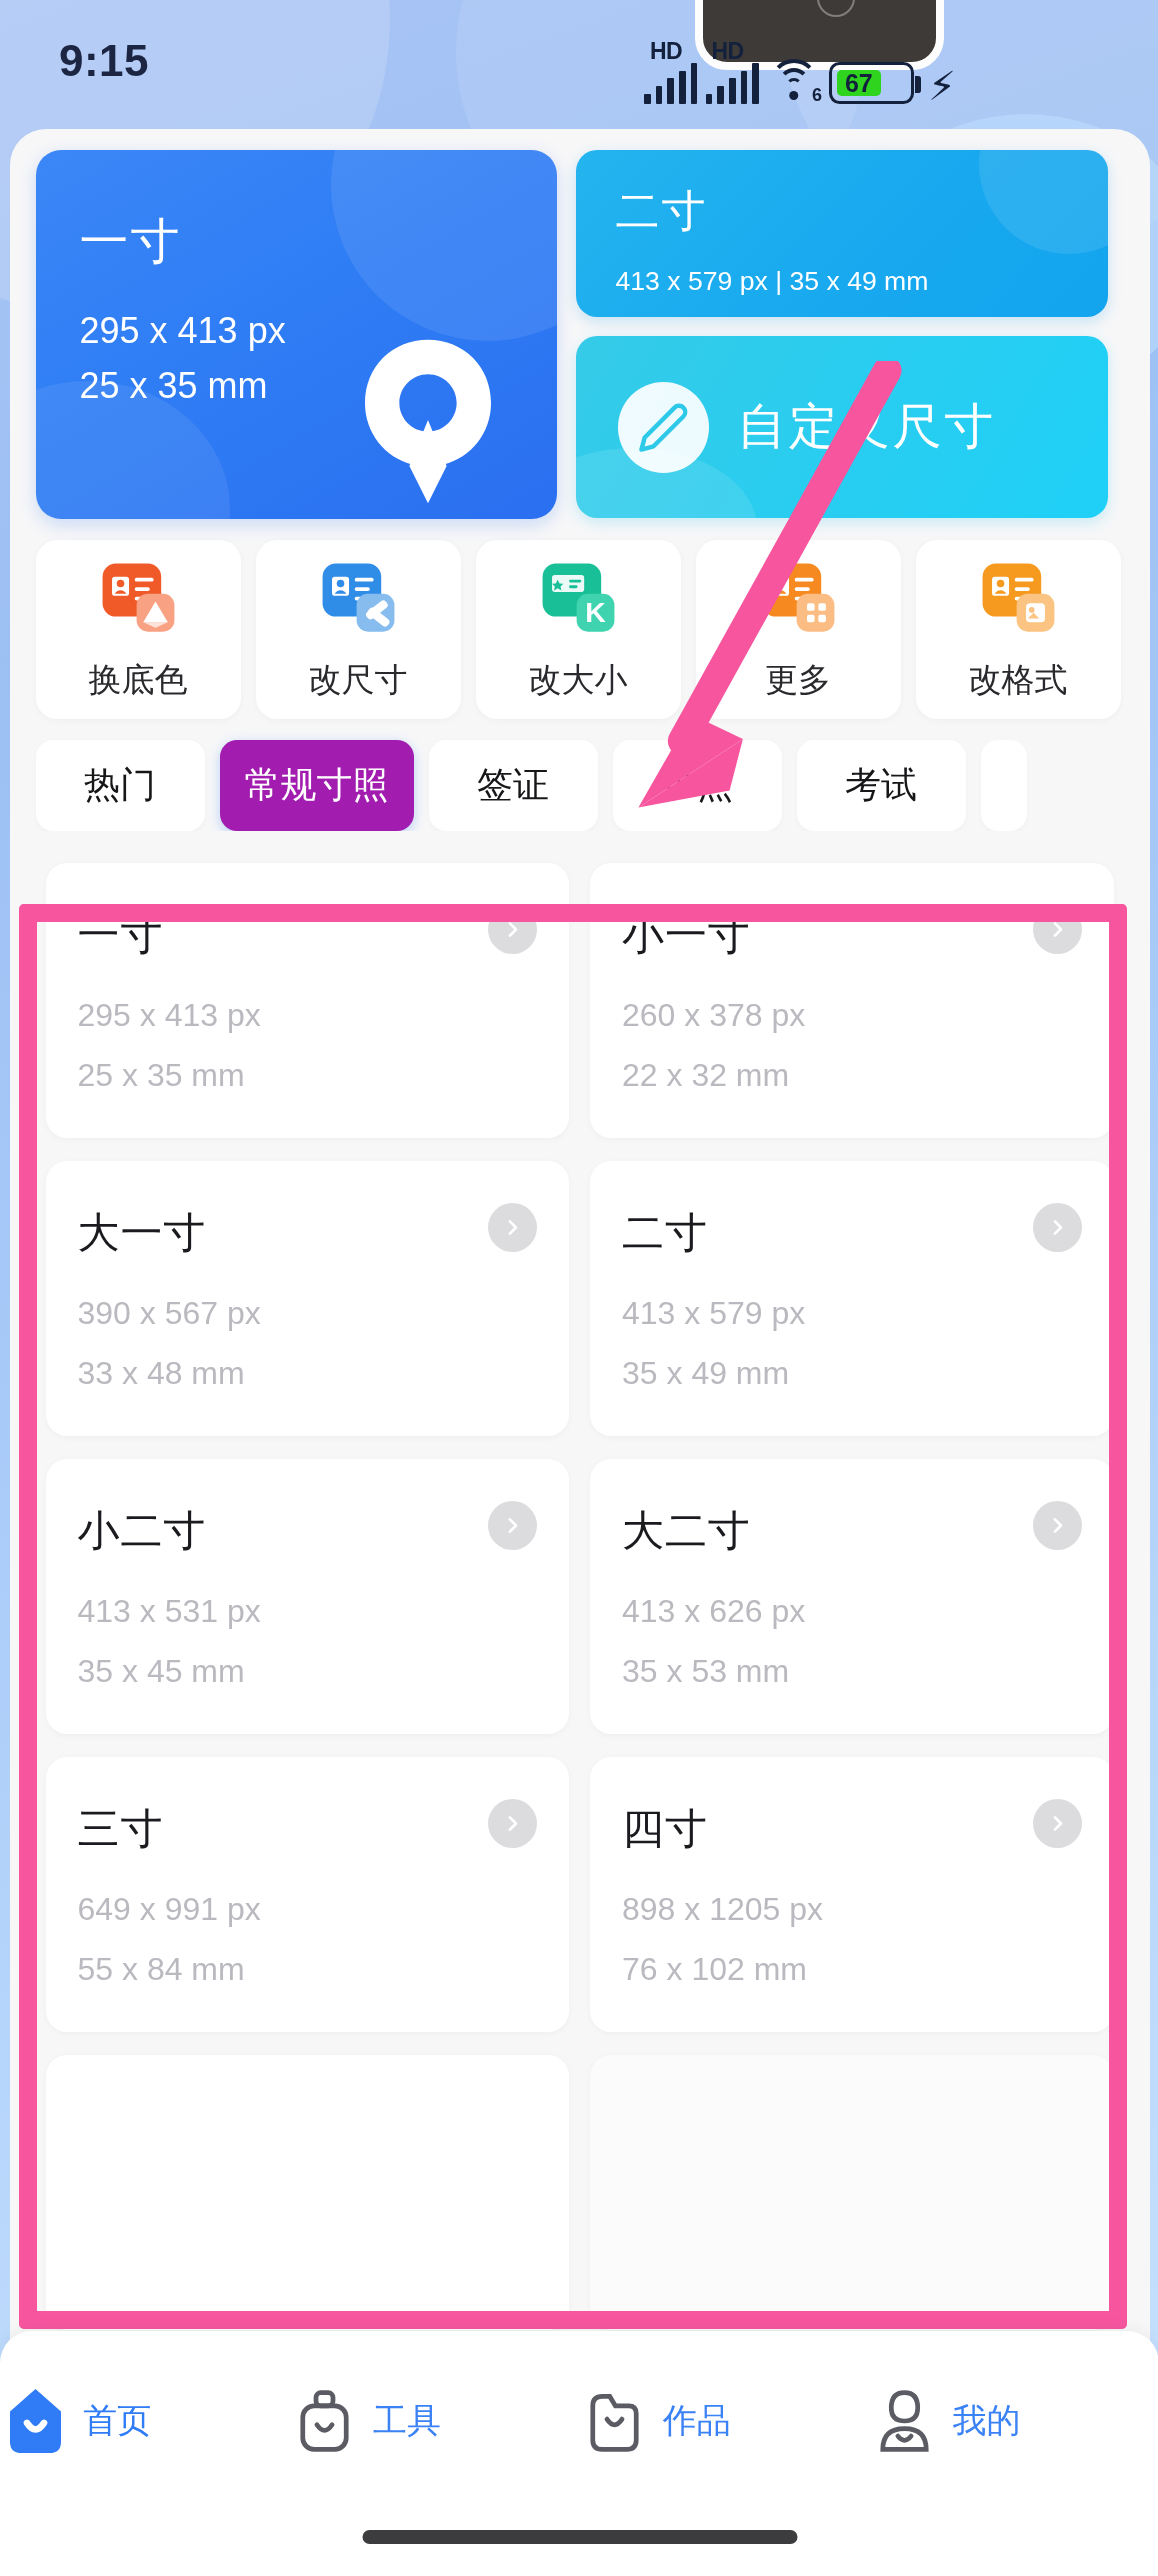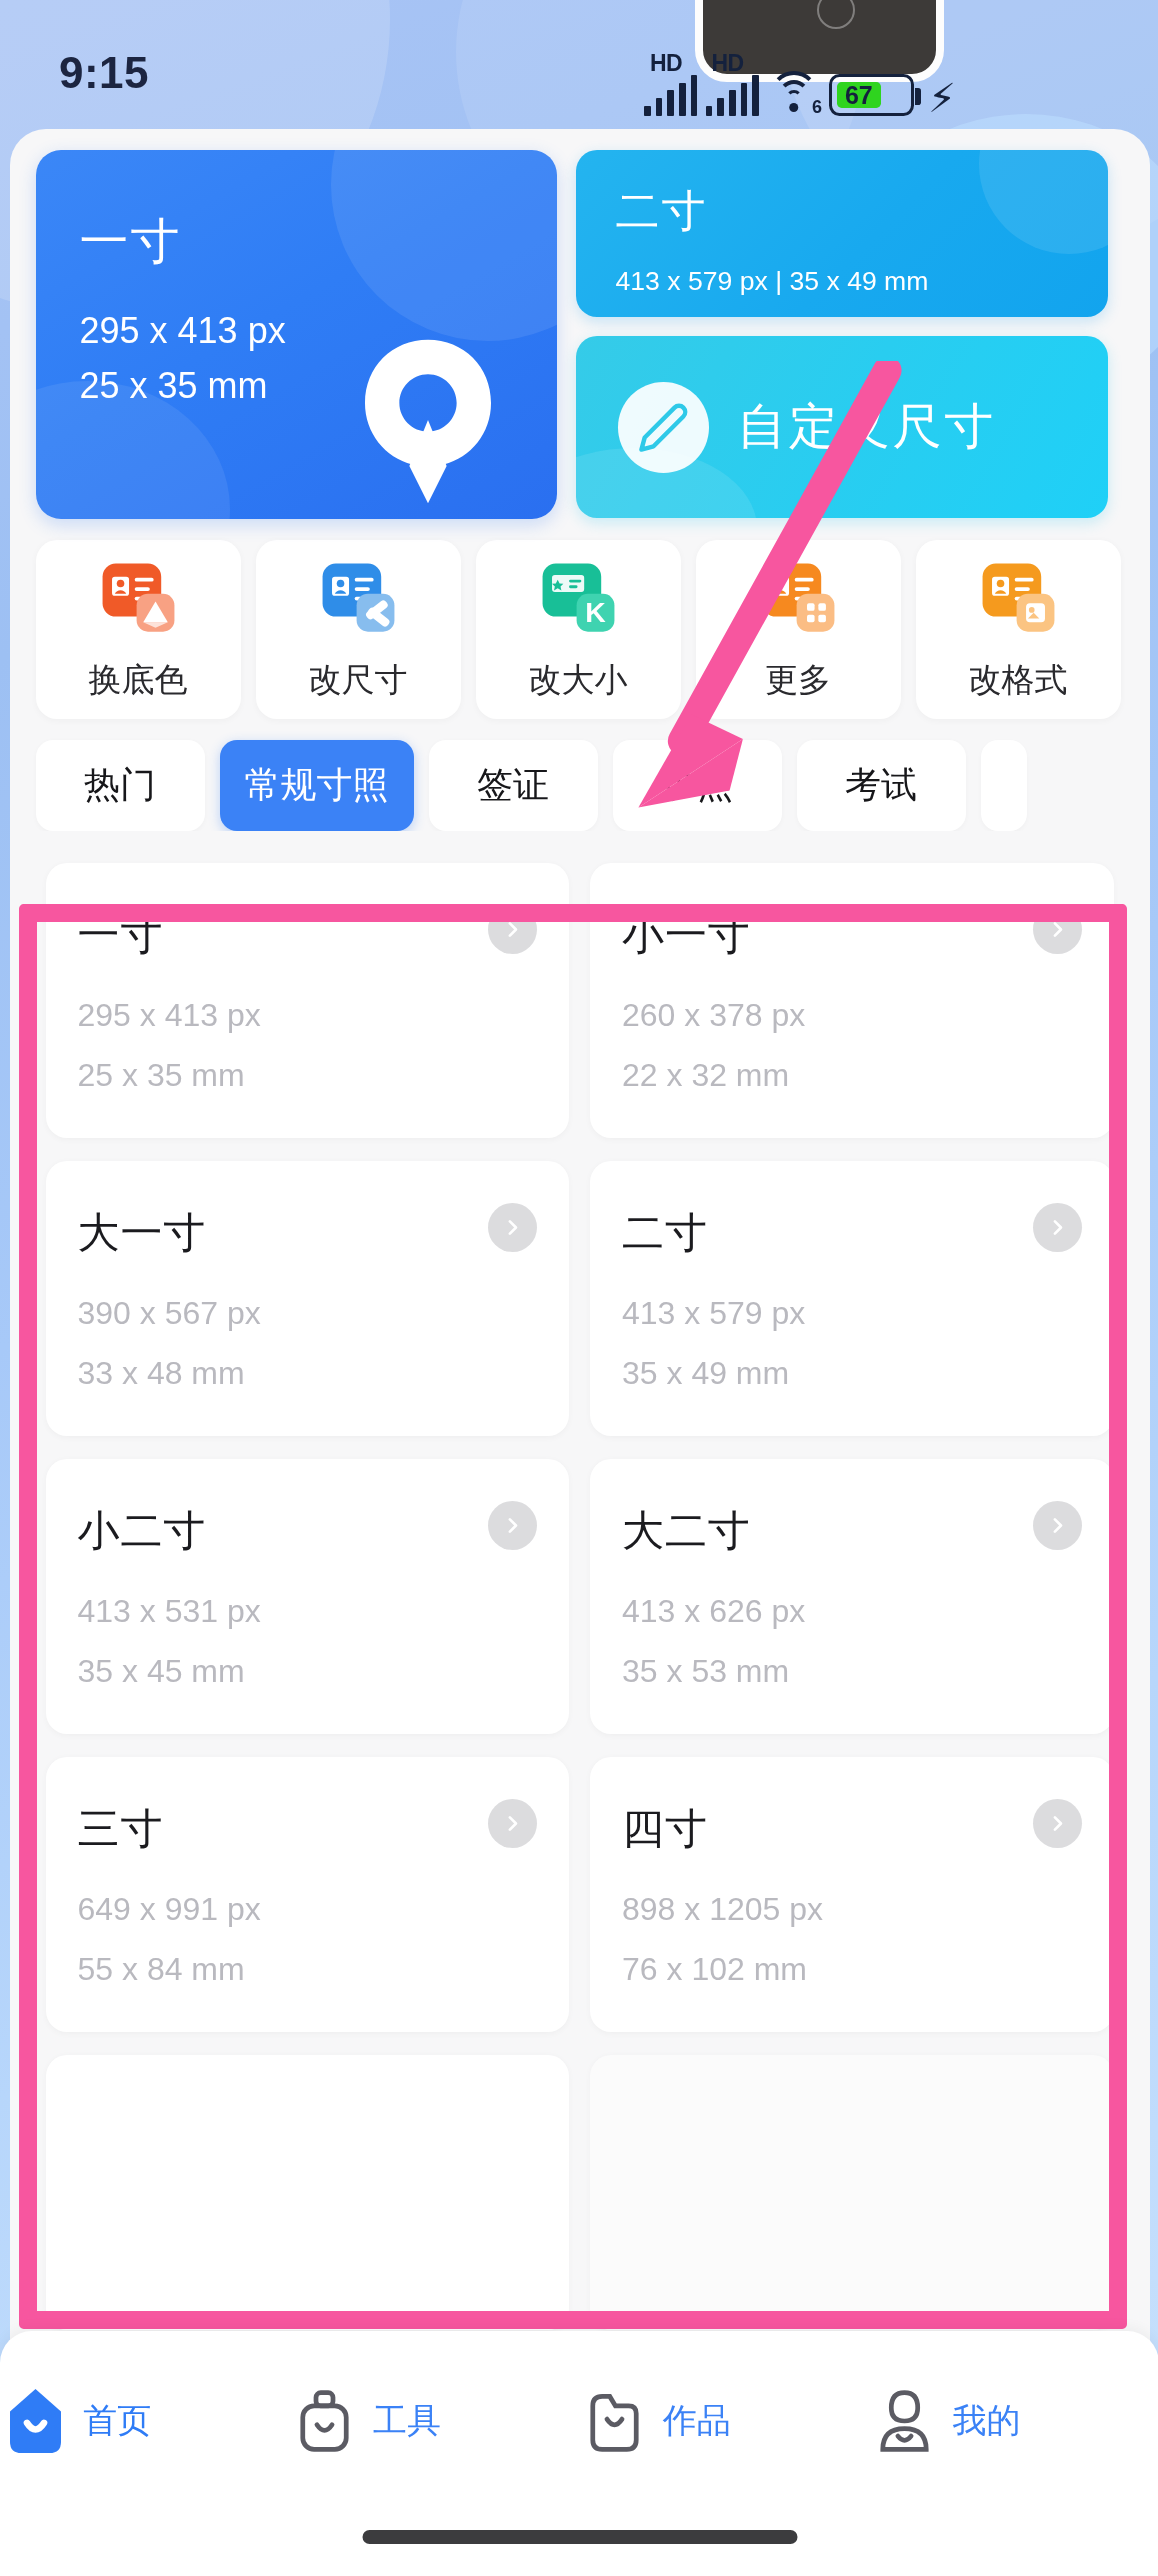--- a/index.html
+++ b/index.html
@@ -13,21 +13,21 @@
     overflow:hidden;
   }
   
   .wp-blob{position:absolute;border-radius:50%;pointer-events:none}
   .wp1{width:589px;height:589px;left:-199px;top:-275px;background:rgba(255,255,255,.16)}
   .wp2{width:494px;height:494px;right:-114px;top:-237px;background:rgba(255,255,255,.13)}
   .wp3{width:408px;height:408px;left:456px;top:-152px;background:rgba(255,255,255,.10)}
   .wp4{width:342px;height:285px;right:-38px;top:114px;background:rgba(190,222,255,.55)}
 
   
-  #statusbar{position:absolute;top:12px;left:0;width:977px;height:142px;z-index:40}
+  #statusbar{position:absolute;top:0;left:0;width:977px;height:142px;z-index:40}
   #clock{position:absolute;left:59px;top:36px;font-size:44px;font-weight:600;color:#1c2541;letter-spacing:0.5px}
   #notch{
     position:absolute;left:695px;top:-44px;width:249px;height:114px;
     background:#3d3a38;border-radius:32px;border:8.5px solid #fdfdfd;
   }
   #notch .cam{position:absolute;left:114px;top:15px;width:38px;height:38px;border-radius:50%;
     border:2.8px solid rgba(255,255,255,.35)}
   #sysicons{position:absolute;right:21px;top:36px;display:flex;align-items:flex-end;gap:8.5px;height:68px}
   .sig{position:relative;display:flex;align-items:flex-end;gap:5px;height:47px}
   .sig .hd{position:absolute;top:-19px;left:5.7px;font-size:23px;font-weight:700;color:#14213d;letter-spacing:-0.5px}
@@ -105,21 +105,21 @@
   .tool .ico{width:87px;height:87px;position:relative}
   .tool .lbl{font-size:33px;color:#2a2a2e;font-weight:400}
 
   
   .tabs{display:flex;gap:15px;padding:21px 26px 0 26px;overflow:hidden}
   .tab{
     flex:none;height:91px;min-width:169px;padding:0 25px;border-radius:17px;background:#fff;
     display:flex;align-items:center;justify-content:center;font-size:36px;color:#17171a;
     box-shadow:0 1.9px 5.7px rgba(0,0,0,.03);
   }
-  .tab.active{background:#3b82f6;color:#fff;box-shadow:0 3.8px 11.4px rgba(47,124,246,.3)}
+  .tab.active{background:#a21caf;color:#fff;box-shadow:0 3.8px 11.4px rgba(47,124,246,.3)}
   .tab.peek{min-width:46px;padding:0;overflow:hidden}
 
   
   .grid{display:grid;grid-template-columns:1fr 1fr;gap:23px 21px;padding:32px 36px 0 36px}
   .scard{
     position:relative;background:#fff;border-radius:21px;height:275px;padding:44px 32px 0 32px;
     box-shadow:0 1.9px 6.6px rgba(0,0,0,.035);
   }
   .scard .name{font-size:42px;color:#1b1b1f;font-weight:400;letter-spacing:0.9px}
   .scard .px{font-size:32px;color:#b9b9bf;margin-top:34px;font-weight:300}

